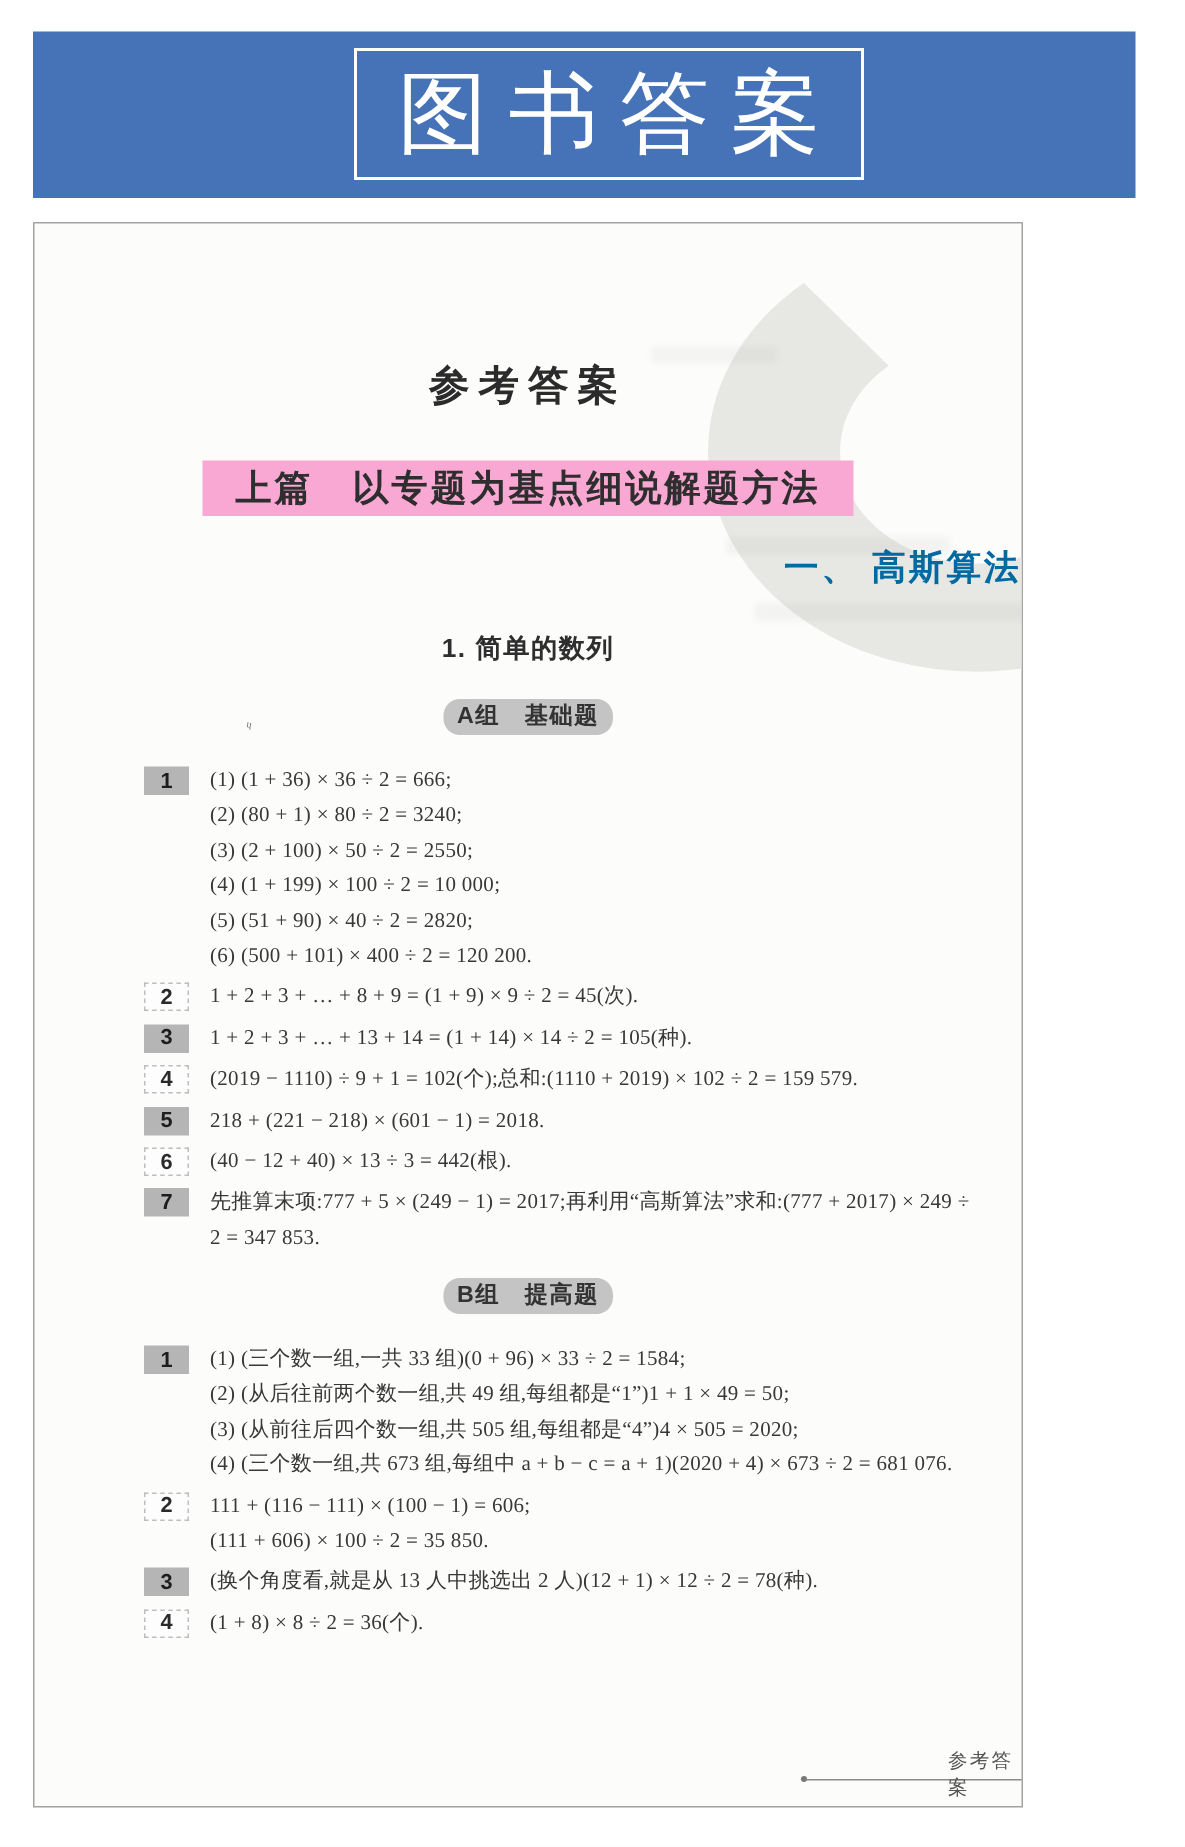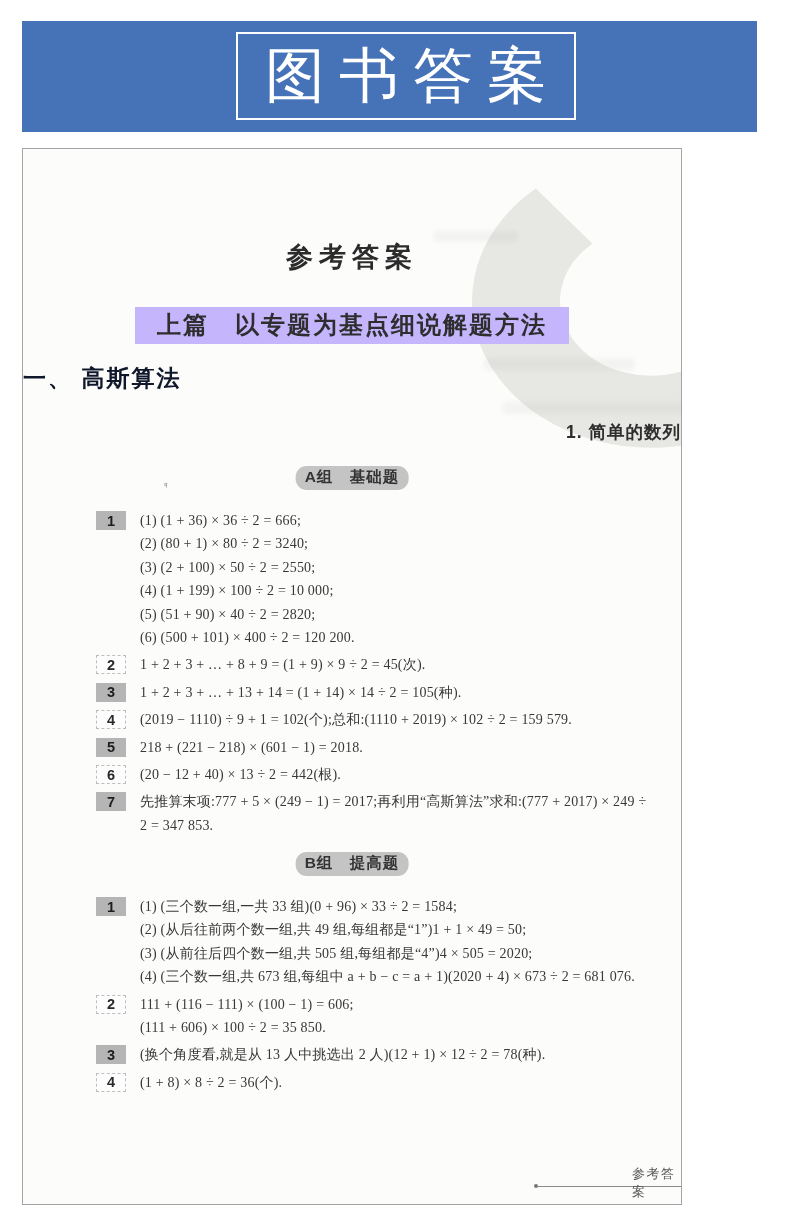--- a/index.html
+++ b/index.html
@@ -35,31 +35,31 @@
   .speck{position:absolute;width:2px;height:2px;background:#9a9a9a;border-radius:50%;}
   .stray-mark{position:absolute;left:141px;top:330px;font-size:11px;color:#6b6b6b;transform:rotate(8deg);}
 
   .page-title{
     position:absolute;left:0;top:90px;width:100%;text-align:center;
     font-family:"Liberation Sans","DejaVu Sans",sans-serif;font-weight:bold;
     font-size:27px;color:#2b2b2b;letter-spacing:6px;
   }
   .part-bar{
     position:absolute;top:158px;left:50%;transform:translateX(-50%);
-    background:#c4b5fd;color:#2e2e2e;padding:2px 22px 3px 22px;
+    background:#f9a8d4;color:#2e2e2e;padding:2px 22px 3px 22px;
     font-family:"Liberation Sans","DejaVu Sans",sans-serif;font-weight:bold;
     font-size:24px;letter-spacing:2px;white-space:nowrap;
   }
   .chapter-heading{
-    position:absolute;left:0;top:214px;width:100%;text-align:left;
-    font-family:"Liberation Sans","DejaVu Sans",sans-serif;font-weight:bold;
-    font-size:23px;color:#0f172a;letter-spacing:2px;
+    position:absolute;left:0;top:214px;width:100%;text-align:right;
+    font-family:"Liberation Sans","DejaVu Sans",sans-serif;font-weight:bold;
+    font-size:23px;color:#0369a1;letter-spacing:2px;
   }
   .section-heading{
-    position:absolute;left:0;top:271px;width:100%;text-align:right;
+    position:absolute;left:0;top:271px;width:100%;text-align:center;
     font-family:"Liberation Sans","DejaVu Sans",sans-serif;font-weight:bold;
     font-size:17.5px;color:#2e2e2e;letter-spacing:1px;
   }
   .group-label{
     position:absolute;left:50%;transform:translateX(-50%);
     background:#c4c4c4;color:#333333;padding:1px 9px 2px 9px;
     font-family:"Liberation Sans","DejaVu Sans",sans-serif;font-weight:bold;
     font-size:15.5px;letter-spacing:1px;white-space:nowrap;border-radius:11px;
   }
   .group-label.a{top:317px;}
@@ -158,21 +158,21 @@
       </div>
       <div class="answer-row">
         <div class="num-badge badge-gray">5</div>
         <div class="answer-lines">
           <div class="answer-line">218 + (221 − 218) × (601 − 1) = 2018.</div>
         </div>
       </div>
       <div class="answer-row">
         <div class="num-badge badge-light">6</div>
         <div class="answer-lines">
-          <div class="answer-line">(20 − 12 + 40) × 13 ÷ 2 = 442(根).</div>
+          <div class="answer-line">(40 − 12 + 40) × 13 ÷ 3 = 442(根).</div>
         </div>
       </div>
       <div class="answer-row">
         <div class="num-badge badge-gray">7</div>
         <div class="answer-lines">
           <div class="answer-line">先推算末项:777 + 5 × (249 − 1) = 2017;再利用“高斯算法”求和:(777 + 2017) × 249 ÷</div>
           <div class="answer-line">2 = 347 853.</div>
         </div>
       </div>
     </div>

